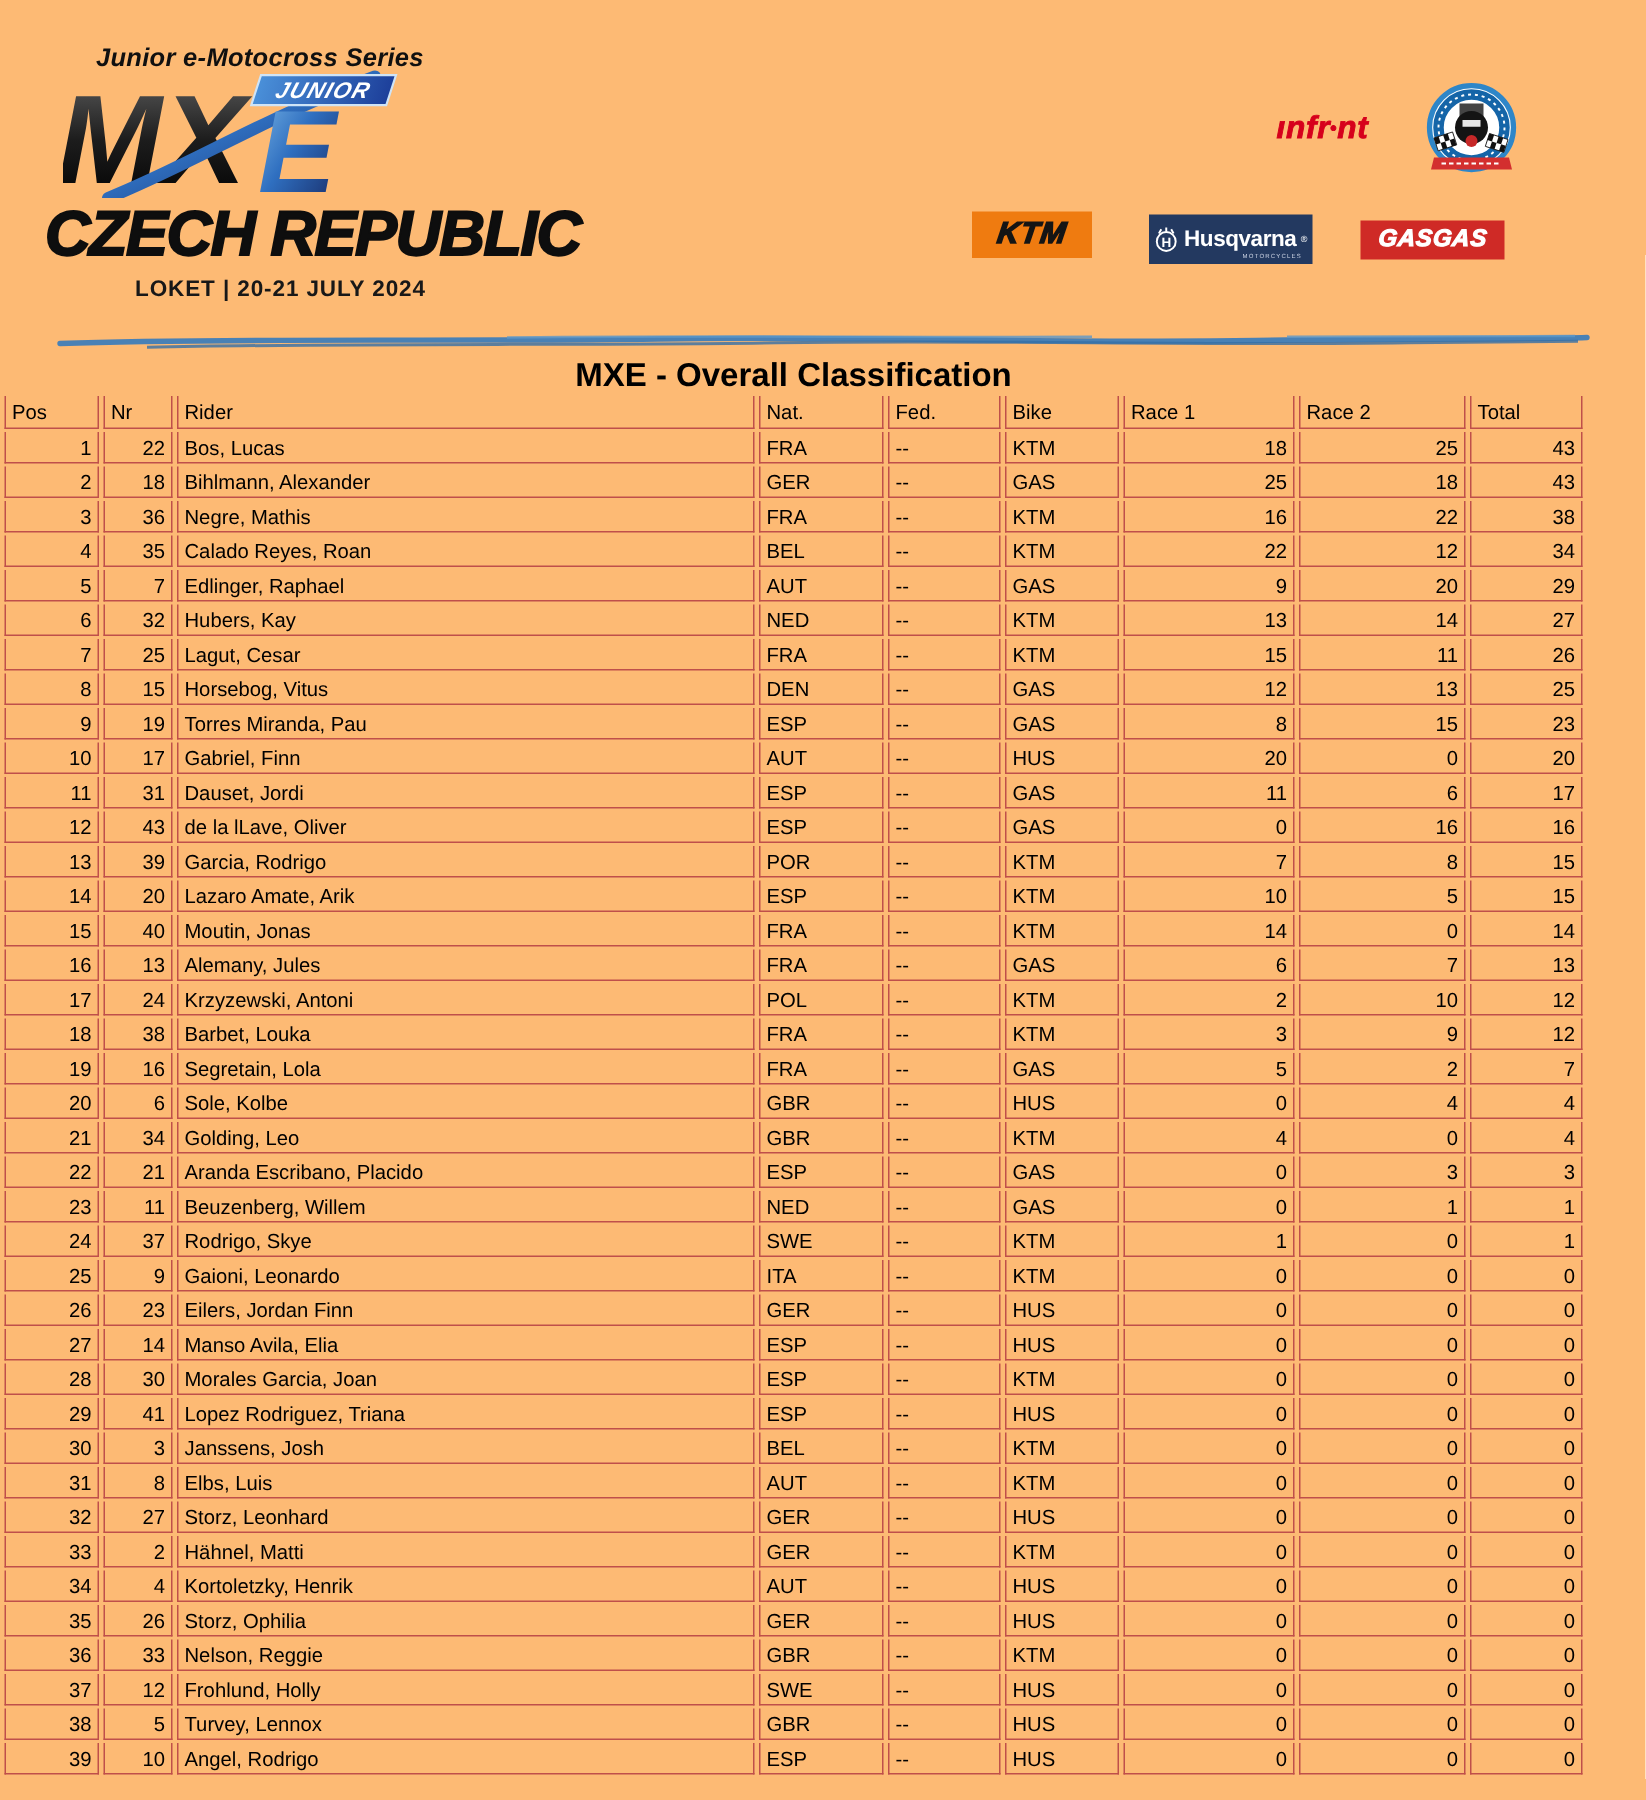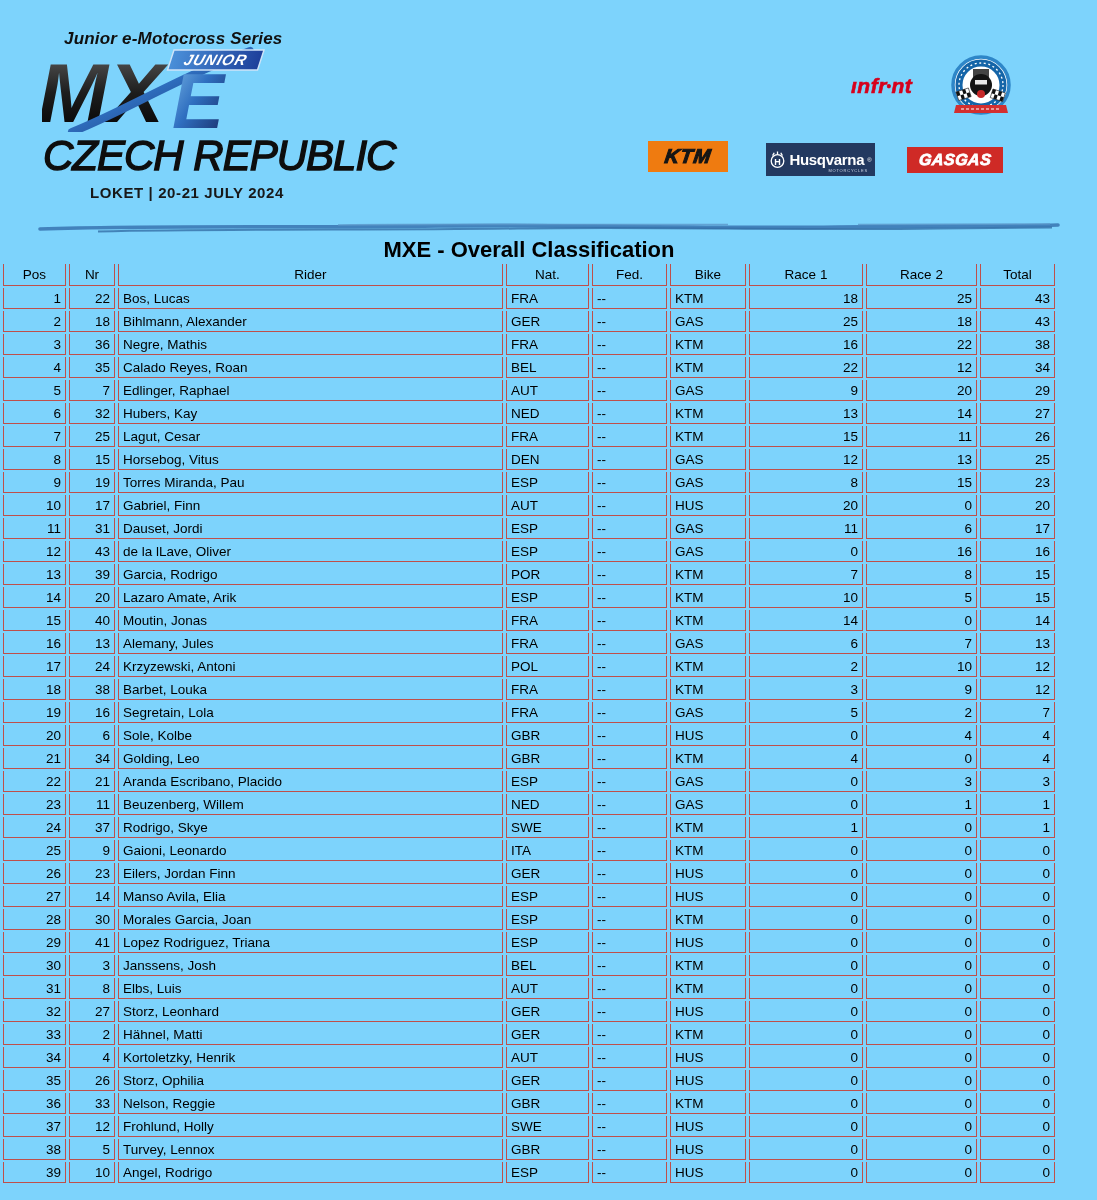--- a/index.html
+++ b/index.html
@@ -1,23 +1,23 @@
 <!DOCTYPE html>
 <html><head>
 <meta charset="utf-8">
 <style>
   html,body{margin:0;padding:0;background:#fff;}
-  .page{position:relative;width:1097px;height:1200px;background:#7dd3fc;
+  .page{position:relative;width:1097px;height:1200px;background:#fdba74;
         font-family:"Liberation Sans",sans-serif;color:#000;overflow:hidden;}
 
   
   .series-label{position:absolute;left:64px;top:29px;font-size:17px;font-weight:bold;
                 font-style:italic;color:#101010;letter-spacing:.2px;}
   .mxe-logo{position:absolute;left:42px;top:46px;}
-  .event-title{position:absolute;left:43px;top:132px;font-size:42px;font-weight:normal;
+  .event-title{position:absolute;left:30px;top:132px;font-size:42px;font-weight:bold;
                font-style:italic;color:#0e0e0e;-webkit-text-stroke:1.4px #0e0e0e;
                letter-spacing:-1px;white-space:nowrap;text-align:center;}
   .event-subtitle{position:absolute;left:47px;top:184px;font-size:15px;font-weight:bold;
                   color:#181818;letter-spacing:.6px;margin-left:43px;}
 
   .infront{position:absolute;left:851px;top:74px;color:#d6001c;font-weight:bold;
            font-style:italic;font-size:21px;letter-spacing:.5px;-webkit-text-stroke:.6px #d6001c;}
   .infront .dot{display:inline-block;font-size:12px;vertical-align:3px;font-style:normal;}
 
   .club-badge{position:absolute;left:950px;top:55px;}
@@ -42,21 +42,21 @@
 
   
   .doc-title{position:absolute;left:0;top:237px;width:1058px;text-align:center;
              font-size:22px;font-weight:bold;color:#000;}
   table.classification{position:absolute;left:0;top:262px;width:1058px;
              border-collapse:separate;border-spacing:3px 2px;table-layout:fixed;}
   .classification th,.classification td{
              box-sizing:border-box;border:1.4px solid #bf4f4a;border-top:none;
              padding:0 4px;height:21px;line-height:19px;font-size:13.5px;color:#000;
              white-space:nowrap;overflow:hidden;background:transparent;}
-  .classification th{font-weight:normal;text-align:center;height:22px;}
+  .classification th{font-weight:normal;text-align:left;height:22px;}
   .classification td.num{text-align:right;}
   .classification td.txt{text-align:left;}
 </style>
 </head>
 <body>
 
 <div class="page">
 
   <div class="series-label">Junior e-Motocross Series</div>
 

